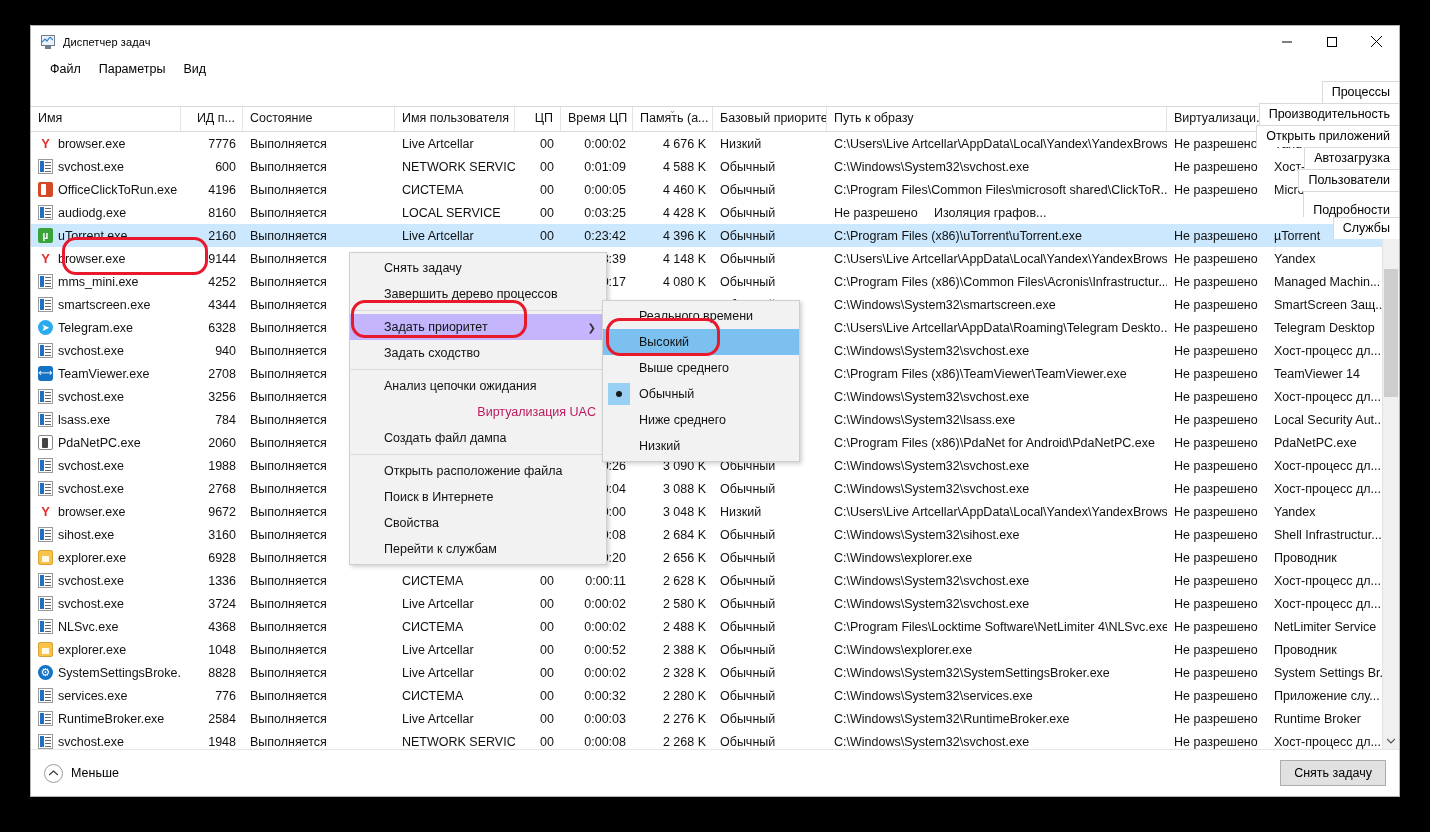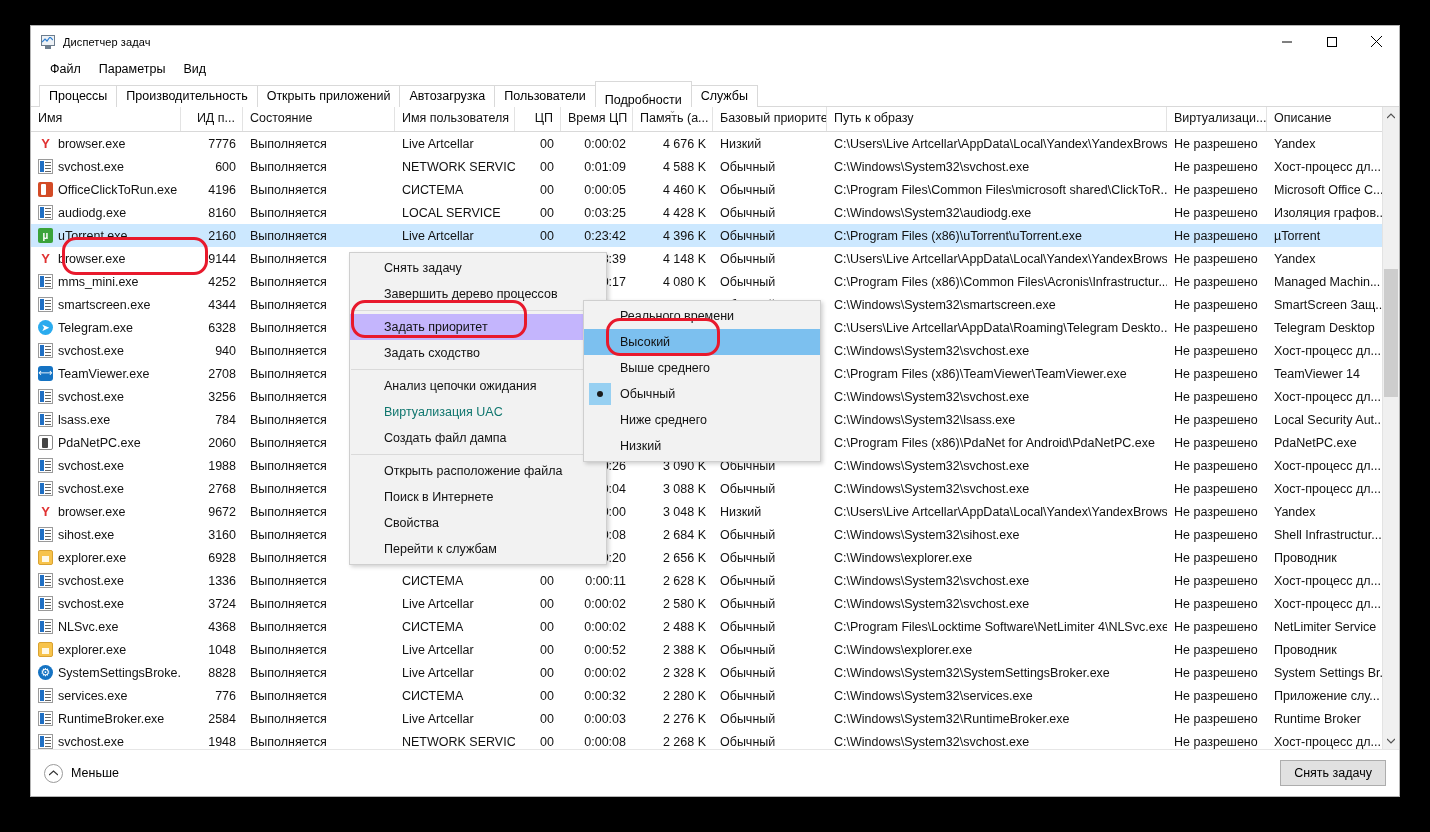--- a/index.html
+++ b/index.html
@@ -69,20 +69,21 @@
     padding: 2px 9px 3px 9px;
     text-align: center;
   }
   
   #tabstrip {
     height: 26px;
     display: flex; align-items: flex-end;
     padding-left: 8px;
     position: relative;
     background: #ffffff;
+    flex-direction: column;
   }
   #tabstrip::after {
     content: ""; position: absolute;
     left: 0; right: 0; bottom: 0; height: 1px;
     background: #d9d9d9;
   }
   .tab {
     font-size: 12.5px; color: #000;
     padding: 3px 9px 4px 9px;
     border: 1px solid #d9d9d9;
@@ -312,32 +313,32 @@
     box-shadow: 2px 2px 4px rgba(0,0,0,.18);
   }
   .mi {
     height: 26px;
     display: flex; align-items: center;
     font-size: 12.5px; color: #111;
     padding-left: 34px; padding-right: 10px;
     position: relative;
   }
   .mi.hl { background: #c4b5fd; }
-  .mi.disabled { color: #0f766e; }
+  .mi.disabled { color: #be185d; justify-content: flex-end; }
   .mi .submark {
     position: absolute; right: 10px; top: 50%;
     transform: translateY(-50%);
     font-size: 10px; color: #333;
   }
   .msep { height: 1px; background: #dadada; margin: 3px 1px; }
   
   #submenu {
     position: absolute;
-    left: 552px; top: 274px;
-    width: 238px;
+    left: 571px; top: 274px;
+    width: 198px;
     background: #f2f2f2;
     border: 1px solid #cfcfcf;
     padding: 2px 0;
     z-index: 45;
     box-shadow: 2px 2px 4px rgba(0,0,0,.18);
   }
   .smi {
     height: 26px;
     display: flex; align-items: center;
     font-size: 12.5px; color: #111;
@@ -493,21 +494,20 @@
             <span class="picon ic-generic"></span>
             <span>audiodg.exe</span>
           </div>
           <div class="cell c-pid num">8160</div>
           <div class="cell c-state">Выполняется</div>
           <div class="cell c-user">LOCAL SERVICE</div>
           <div class="cell c-cpu num">00</div>
           <div class="cell c-time num">0:03:25</div>
           <div class="cell c-mem num">4 428 K</div>
           <div class="cell c-prio">Обычный</div>
-          <div class="cell c-path">C:\Windows\System32\audiodg.exe</div>
           <div class="cell c-virt">Не разрешено</div>
           <div class="cell c-desc">Изоляция графов...</div>
         </div>
         <div class="row sel">
           <div class="cell name c-name">
             <span class="picon ic-utorrent">µ</span>
             <span>uTorrent.exe</span>
           </div>
           <div class="cell c-pid num">2160</div>
           <div class="cell c-state">Выполняется</div>

